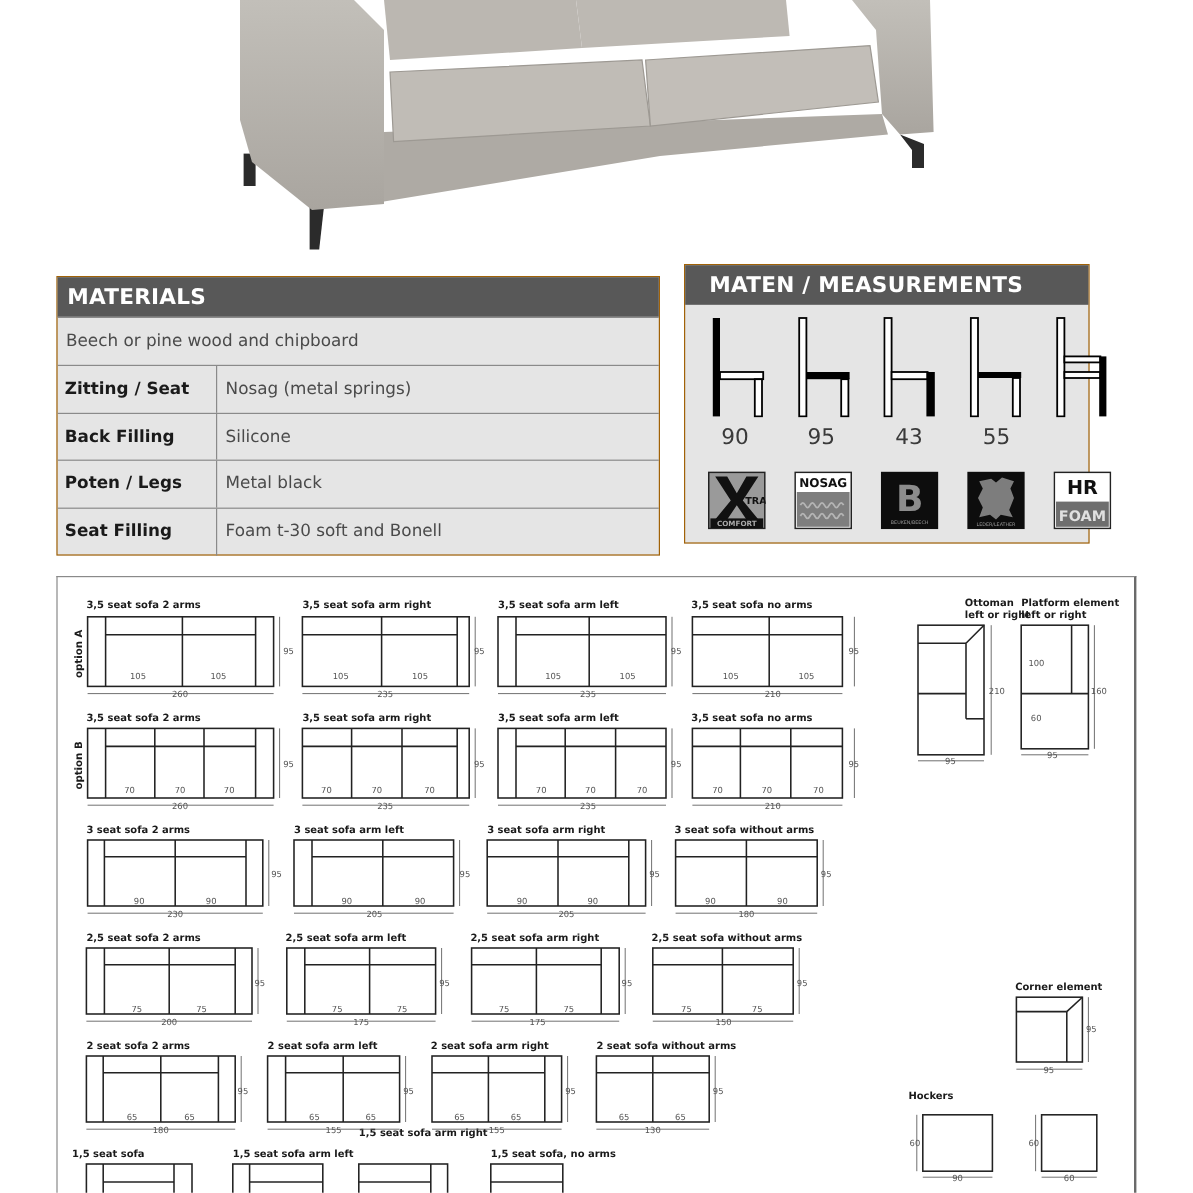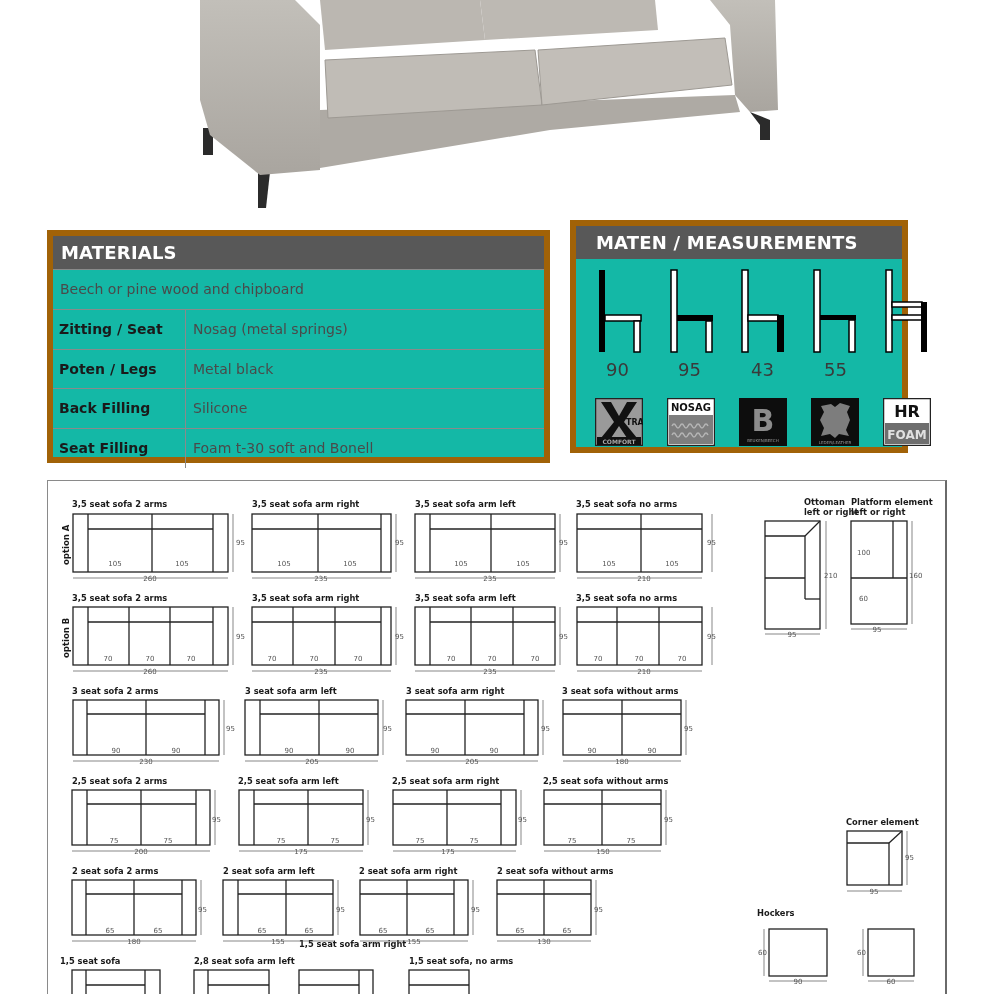--- a/index.html
+++ b/index.html
@@ -3,21 +3,21 @@
 <meta charset="utf-8">
 <style>
   * { box-sizing: border-box; margin: 0; padding: 0; }
   html, body { width: 994px; height: 994px; overflow: hidden; background: #ffffff; }
   body { position: relative; font-family: "DejaVu Sans", sans-serif; color: #1a1a1a; }
 
   
   .photo { position: absolute; left: 110px; top: 0; width: 735px; height: 222px; }
 
   
-  .panel { position: absolute; border: 6px solid #a16207; background: #14b8a6; }
+  .panel { position: absolute; border: 1px solid #a16207; background: #e5e5e5; }
   .panel-head { background: #585858; color: #fff; font-weight: bold; font-size: 18px;
                 height: 33px; line-height: 34px; padding-left: 8px; letter-spacing: 0.2px; }
   .materials { left: 47px; top: 230px; width: 503px; height: 233px; }
   .mat-row { display: flex; height: 39.8px; border-top: 1px solid #8a8a8a; }
   .mat-label { width: 133px; border-right: 1px solid #8a8a8a; padding-left: 6px;
                font-weight: bold; font-size: 14px; line-height: 39px; color: #1a1a1a; }
   .mat-value { flex: 1; padding-left: 7px; font-size: 14px; line-height: 39px; color: #4a4a4a; }
 
   .measure { left: 570px; top: 220px; width: 338px; height: 233px; }
   .measure .panel-head { padding-left: 20px; }
@@ -67,26 +67,26 @@
 <div class="panel materials">
   <div class="panel-head">MATERIALS</div>
   <div class="mat-row">
     <div class="mat-value">Beech or pine wood and chipboard</div>
   </div>
   <div class="mat-row">
     <div class="mat-label">Zitting / Seat</div>
     <div class="mat-value">Nosag (metal springs)</div>
   </div>
   <div class="mat-row">
+    <div class="mat-label">Back Filling</div>
+    <div class="mat-value">Silicone</div>
+  </div>
+  <div class="mat-row">
     <div class="mat-label">Poten / Legs</div>
     <div class="mat-value">Metal black</div>
-  </div>
-  <div class="mat-row">
-    <div class="mat-label">Back Filling</div>
-    <div class="mat-value">Silicone</div>
   </div>
   <div class="mat-row">
     <div class="mat-label">Seat Filling</div>
     <div class="mat-value">Foam t-30 soft and Bonell</div>
   </div>
 </div>
 
 <div class="panel measure">
   <div class="panel-head">MATEN / MEASUREMENTS</div>
 
@@ -191,21 +191,21 @@
   <div class="dlabel" style="left:190px; top:295px">2,5 seat sofa arm left</div>
   <div class="dlabel" style="left:344px; top:295px">2,5 seat sofa arm right</div>
   <div class="dlabel" style="left:495px; top:295px">2,5 seat sofa without arms</div>
 
   <div class="dlabel" style="left:24px; top:385px">2 seat sofa 2 arms</div>
   <div class="dlabel" style="left:175px; top:385px">2 seat sofa arm left</div>
   <div class="dlabel" style="left:311px; top:385px">2 seat sofa arm right</div>
   <div class="dlabel" style="left:449px; top:385px">2 seat sofa without arms</div>
 
   <div class="dlabel" style="left:12px; top:475px">1,5 seat sofa</div>
-  <div class="dlabel" style="left:146px; top:475px">2,8 seat sofa arm left</div>
+  <div class="dlabel" style="left:146px; top:475px">1,5 seat sofa arm left</div>
   <div class="dlabel" style="left:251px; top:458px">1,5 seat sofa arm right</div>
   <div class="dlabel" style="left:361px; top:475px">1,5 seat sofa, no arms</div>
 
   <div class="dlabel" style="left:756px; top:16px; line-height:10px">
     <div>Ottoman</div>
     <div>left or right</div>
   </div>
   <div class="dlabel" style="left:803px; top:16px; line-height:10px">
     <div>Platform element</div>
     <div>left or right</div>

